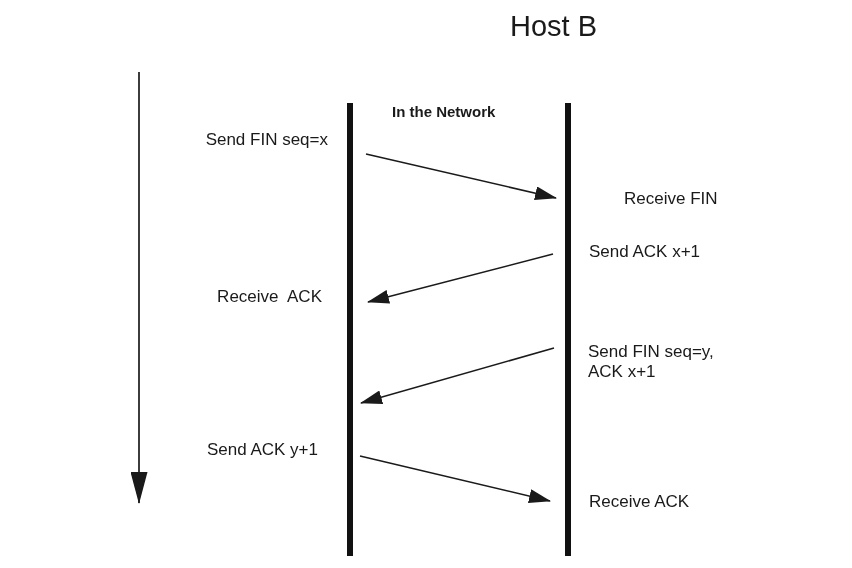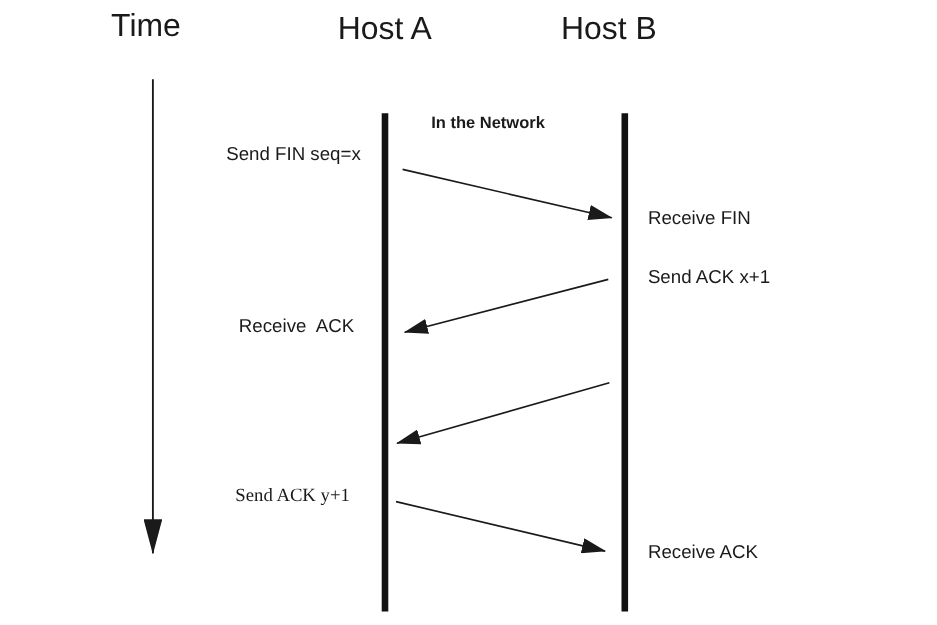--- a/index.html
+++ b/index.html
@@ -63,27 +63,27 @@
 
     <line x1="350" y1="103" x2="350" y2="556" stroke="#111111" stroke-width="6"></line>
     <line x1="568" y1="103" x2="568" y2="556" stroke="#111111" stroke-width="6"></line>
 
     <line x1="366" y1="154" x2="556" y2="198" stroke="#1a1a1a" stroke-width="1.5" marker-end="url(#msgHead)"></line>
     <line x1="553" y1="254" x2="368" y2="302" stroke="#1a1a1a" stroke-width="1.5" marker-end="url(#msgHead)"></line>
     <line x1="554" y1="348" x2="361" y2="403" stroke="#1a1a1a" stroke-width="1.5" marker-end="url(#msgHead)"></line>
     <line x1="360" y1="456" x2="550" y2="501" stroke="#1a1a1a" stroke-width="1.5" marker-end="url(#msgHead)"></line>
   </svg>
 
-  <div class="hdr" style="left:101px; top:8px;">Time</div>
-  <div class="hdr" style="left:307px; top:10px;">Host A</div>
   <div class="hdr" style="left:510px; top:10px;text-align:right;">Host B</div>
 
   <div class="net" style="left:392px; top:103px;">In the Network</div>
 
   <div class="lbl right" style="right:524px; top:130px;">Send FIN seq=x</div>
   <div class="lbl right" style="right:530px; top:287px;">Receive  ACK</div>
-  <div class="lbl right" style="right:534px; top:440px;font-family:Liberation Serif, serif;">Send ACK y+1</div>
+  <div class="lbl right" style="right:534px; top:440px;">Send ACK y+1</div>
 
-  <div class="lbl" style="left:589px; top:189px;">Receive FIN</div>
+  <div class="lbl" style="left:624px; top:189px;">Receive FIN</div>
   <div class="lbl" style="left:589px; top:242px;text-align:center;">Send ACK x+1</div>
+  <div class="lbl" style="left:588px; top:342px;">Send FIN seq=y,
+ACK x+1</div>
   <div class="lbl" style="left:589px; top:492px;">Receive ACK</div>
 
 </div>
 
 </body></html>

